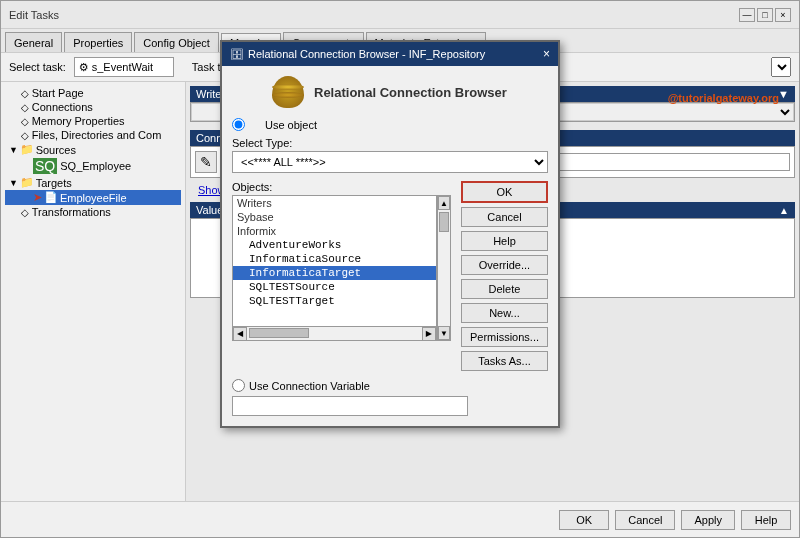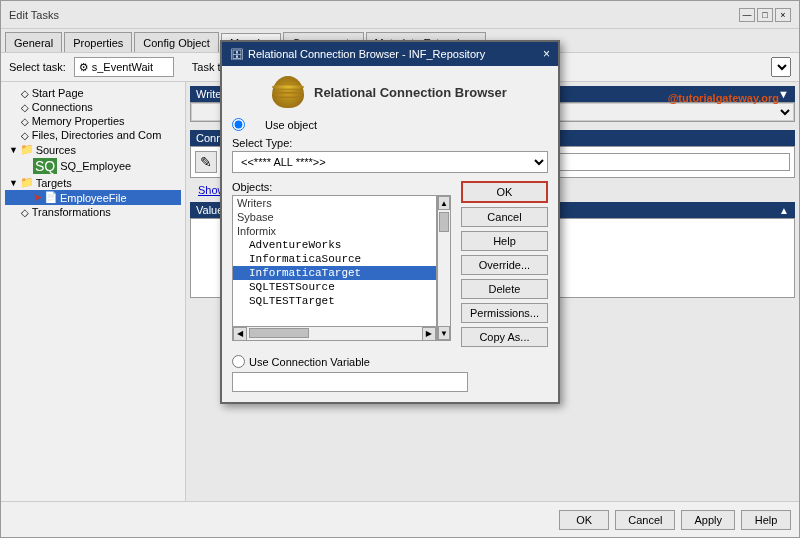--- a/index.html
+++ b/index.html
@@ -310,22 +310,23 @@
             </div>
           </div>
         </div>
 
         <div class="dialog-buttons">
           <button class="dialog-btn primary">OK</button>
           <button class="dialog-btn">Cancel</button>
           <button class="dialog-btn">Help</button>
           <button class="dialog-btn">Override...</button>
           <button class="dialog-btn">Delete</button>
+          <button class="dialog-btn">New...</button>
           <button class="dialog-btn">Permissions...</button>
-          <button class="dialog-btn">Copy As...</button>
+          <button class="dialog-btn">Tasks As...</button>
         </div>
       </div>
 
       
       <div class="variable-row">
         <input type="radio" name="conn_type" style="">
         <label>Use Connection Variable</label>
       </div>
       <input type="text" class="variable-input" style="width: calc(100% - 80px);">
     </div>

